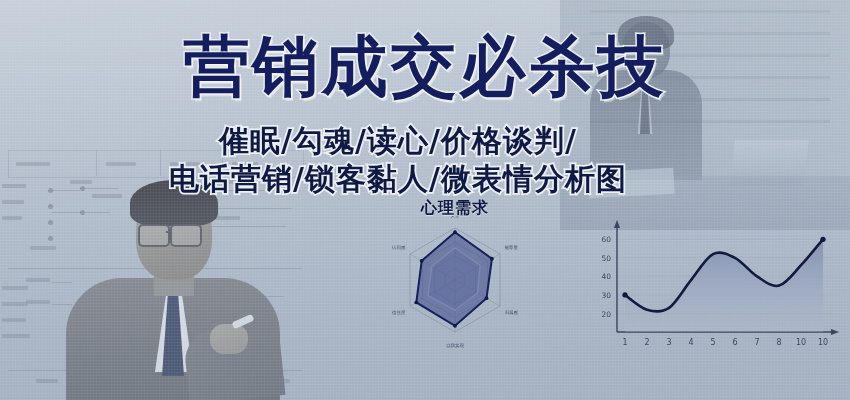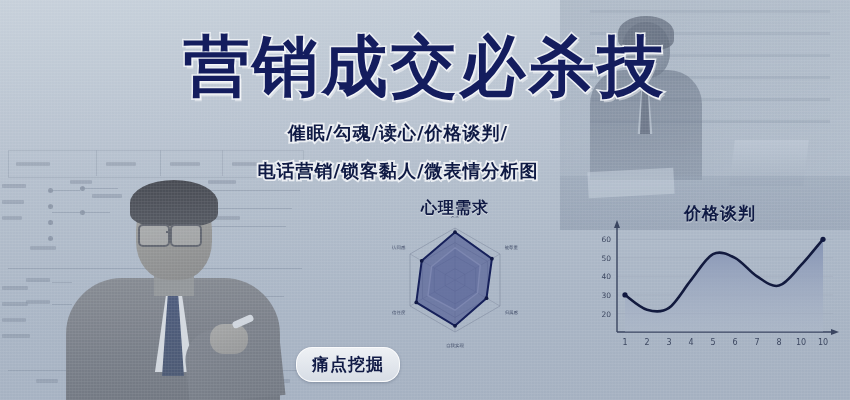--- a/index.html
+++ b/index.html
@@ -92,21 +92,21 @@
   .headline{
     position:absolute;left:0;top:34px;width:850px;text-align:center;
     font-size:66px;line-height:1;font-weight:bold;letter-spacing:3px;
     color:#141d5e;
     -webkit-text-stroke:3px #e9edf2;
     paint-order:stroke fill;
     text-shadow:2px 3px 0 rgba(255,255,255,.45);
   }
   .sub1,.sub2{
     position:absolute;width:796px;text-align:center;left:0;
-    font-size:18px;font-weight:bold;letter-spacing:1px;color:#0f1a44;
+    font-size:30px;font-weight:bold;letter-spacing:1px;color:#0f1a44;
     -webkit-text-stroke:3.5px #eceff3;paint-order:stroke fill;
   }
   .sub1{top:121px;}
   .sub2{top:159px;}
 
   
   .radar-wrap{position:absolute;left:330px;top:198px;width:250px;height:160px;}
   .radar-title{
     position:absolute;left:0;top:0;width:250px;text-align:center;
     font-size:16px;font-weight:bold;color:#101a44;letter-spacing:1px;
@@ -268,21 +268,20 @@
           <text x="181.3" y="33.1" text-anchor="middle" class="ax-label">被尊重</text>
           <text x="181.3" y="98.1" text-anchor="middle" class="ax-label">归属感</text>
           <text x="125.0" y="130.6" text-anchor="middle" class="ax-label">自我实现</text>
           <text x="68.7" y="98.1" text-anchor="middle" class="ax-label">信任度</text>
           <text x="68.7" y="33.1" text-anchor="middle" class="ax-label">认同感</text>
         </g>
     </svg>
   </div>
 
   <div class="line-wrap">
-    <div class="line-title">价格谈判</div>
     <svg width="250" height="165" viewBox="0 0 250 165">
       <defs>
         <linearGradient id="areafill" x1="0" y1="0" x2="0" y2="1">
           <stop offset="0%" stop-color="#7d8cb0" stop-opacity="0.85"></stop>
           <stop offset="100%" stop-color="#aeb9cb" stop-opacity="0.35"></stop>
         </linearGradient>
       </defs>
       <g id="lc-grid" stroke="#9aa5b6" stroke-width="0.6" opacity="0.55">
           <line x1="22" x2="238" y1="39.3" y2="39.3"></line>
           <line x1="22" x2="238" y1="57.8" y2="57.8"></line>
@@ -317,16 +316,15 @@
           <text x="16" y="42.3" text-anchor="end" class="ytick">60</text>
           <text x="16" y="60.8" text-anchor="end" class="ytick">50</text>
           <text x="16" y="79.4" text-anchor="end" class="ytick">40</text>
           <text x="16" y="97.9" text-anchor="end" class="ytick">30</text>
           <text x="16" y="116.5" text-anchor="end" class="ytick">20</text>
         </g>
     </svg>
   </div>
 
   <div class="btn-row">
-    <div class="pill-btn">痛点挖掘</div>
   </div>
 
 </div>
 
 </body></html>

